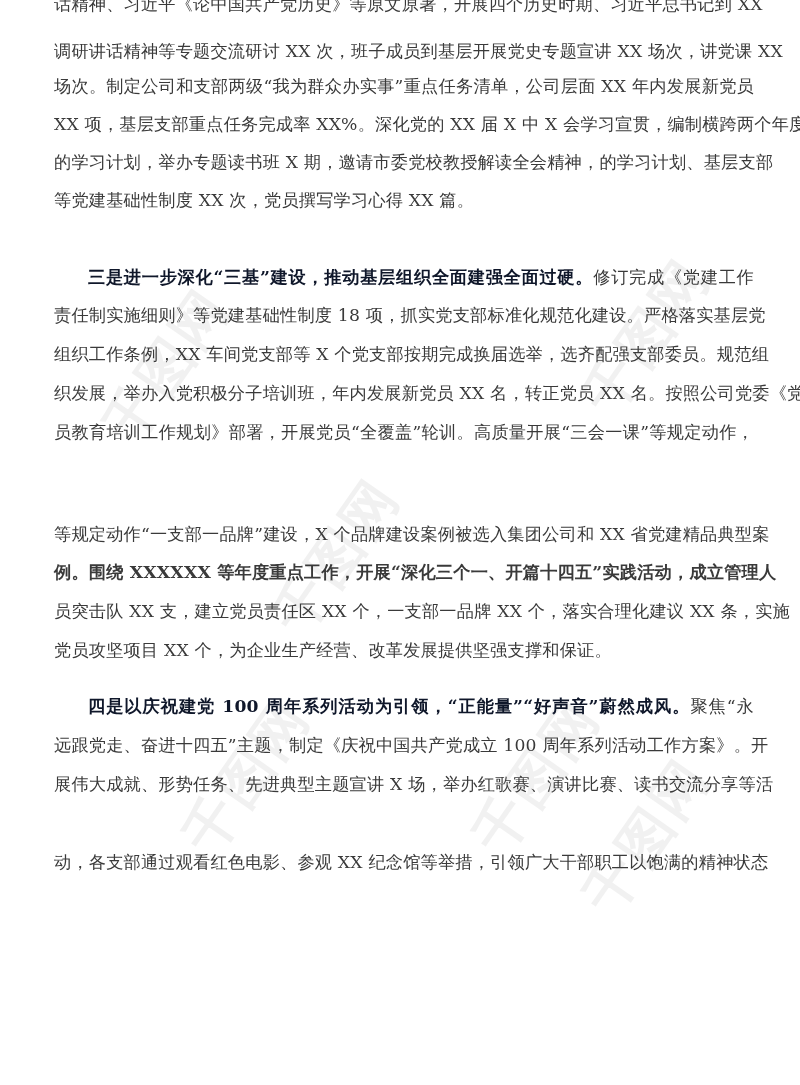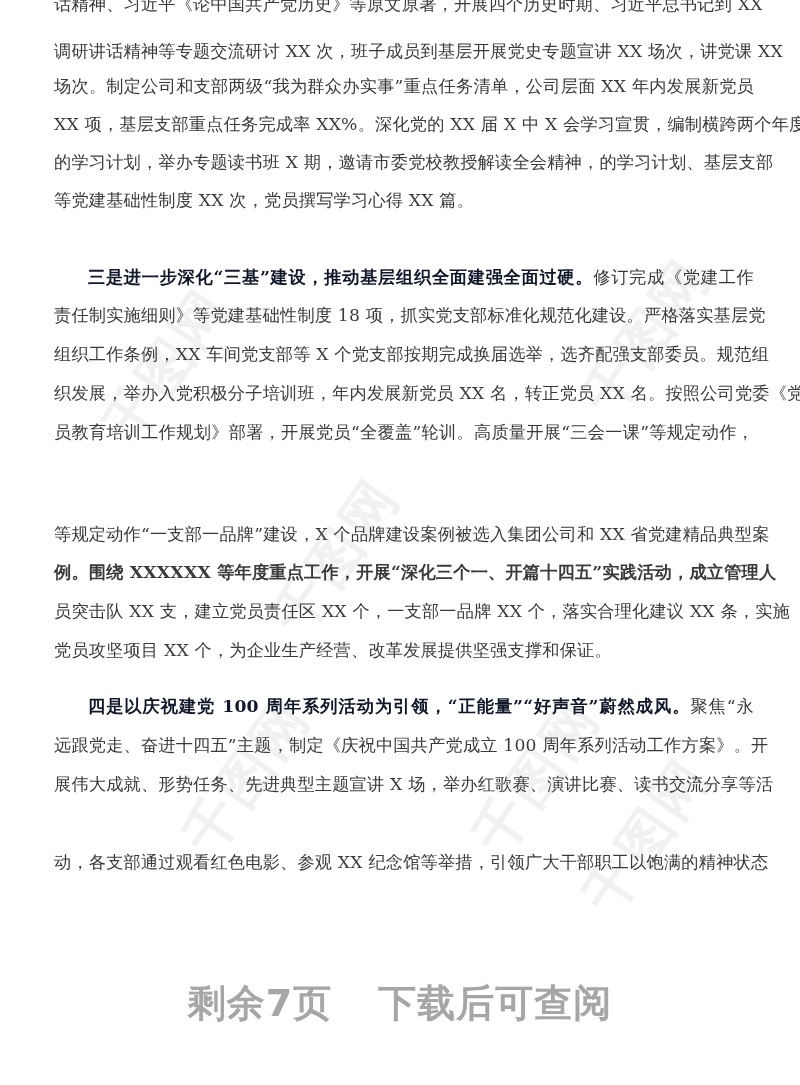--- a/index.html
+++ b/index.html
@@ -53,16 +53,13 @@
     <div class="line last" style="top:637px;">党员攻坚项目 XX 个，为企业生产经营、改革发展提供坚强支撑和保证。</div>
   </div>
 
   <div>
     <div class="line indent" style="top:693px;"><span class="bold">四是以庆祝建党 100 周年系列活动为引领，“正能量”“好声音”蔚然成风。</span><span>聚焦“永</span></div>
     <div class="line" style="top:732px;">远跟党走、奋进十四五”主题，制定《庆祝中国共产党成立 100 周年系列活动工作方案》。开</div>
     <div class="line" style="top:771px;">展伟大成就、形势任务、先进典型主题宣讲 X 场，举办红歌赛、演讲比赛、读书交流分享等活</div>
     <div class="line" style="top:849px;">动，各支部通过观看红色电影、参观 XX 纪念馆等举措，引领广大干部职工以饱满的精神状态</div>
   </div>
 
-  <div class="footer-banner">
-    <span>剩余7页</span><span class="gap"></span><span>下载后可查阅</span>
-  </div>
 </div>
 
 </body></html>

